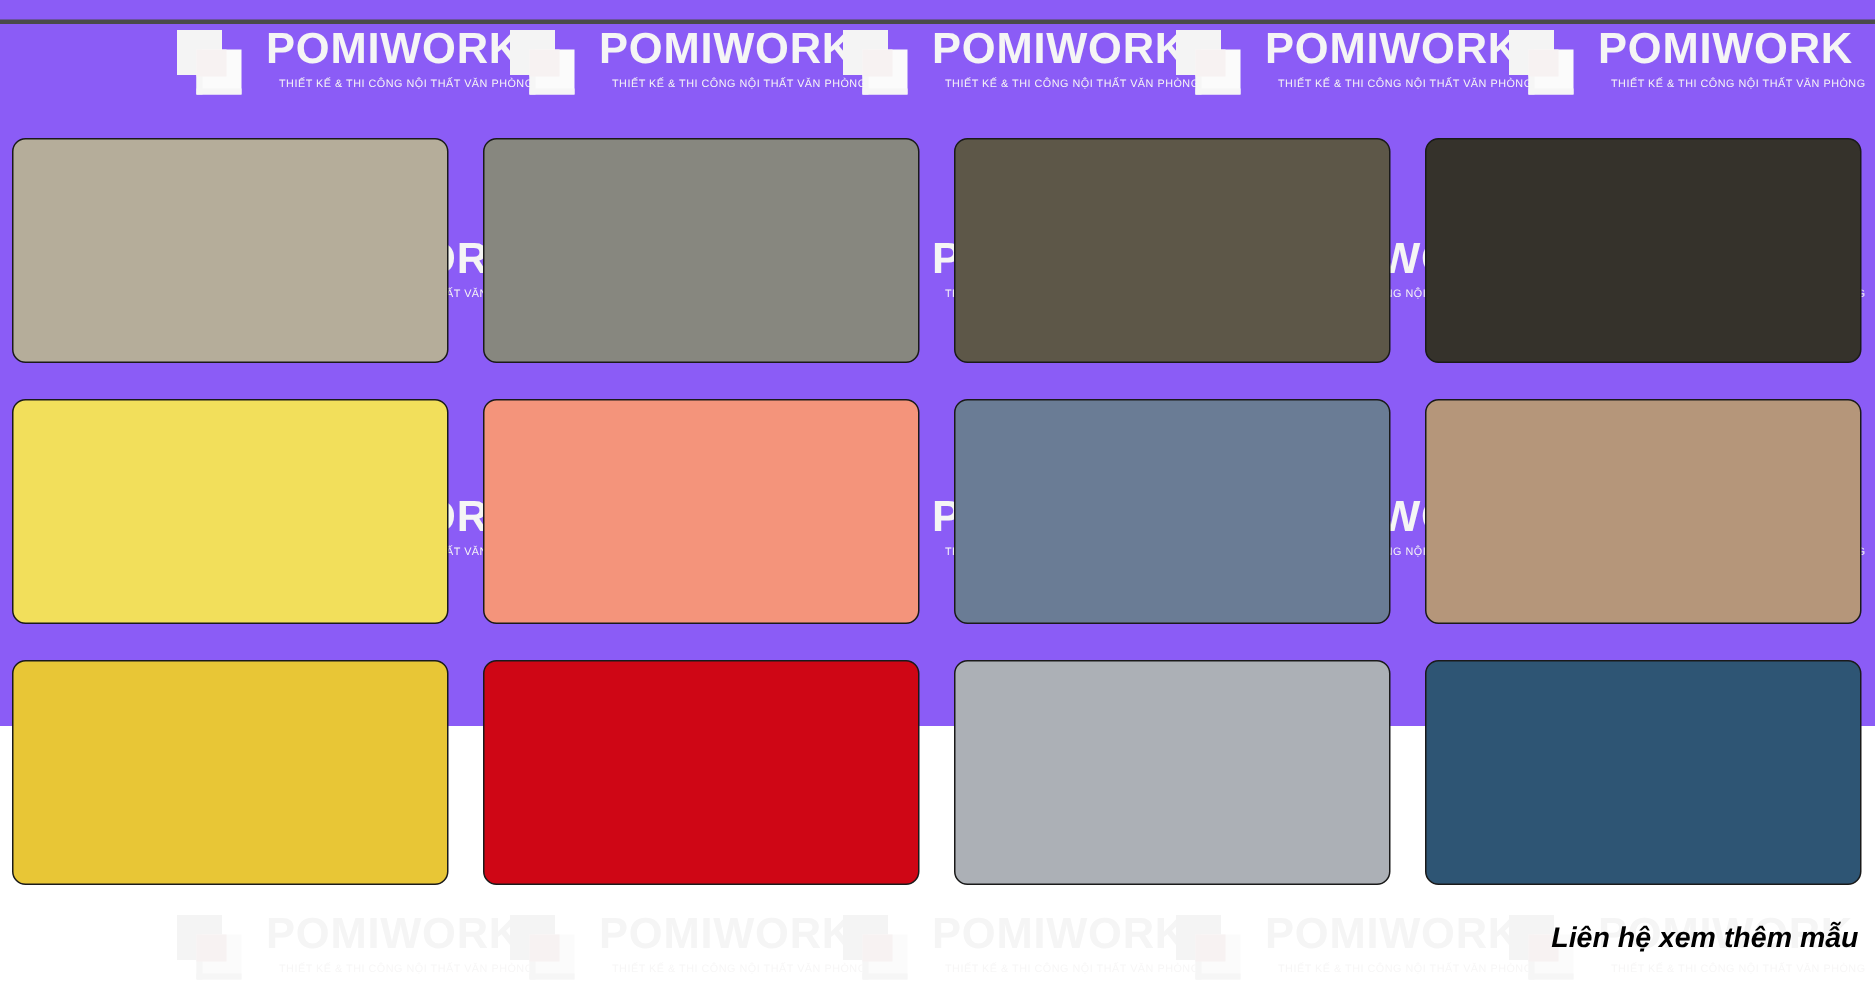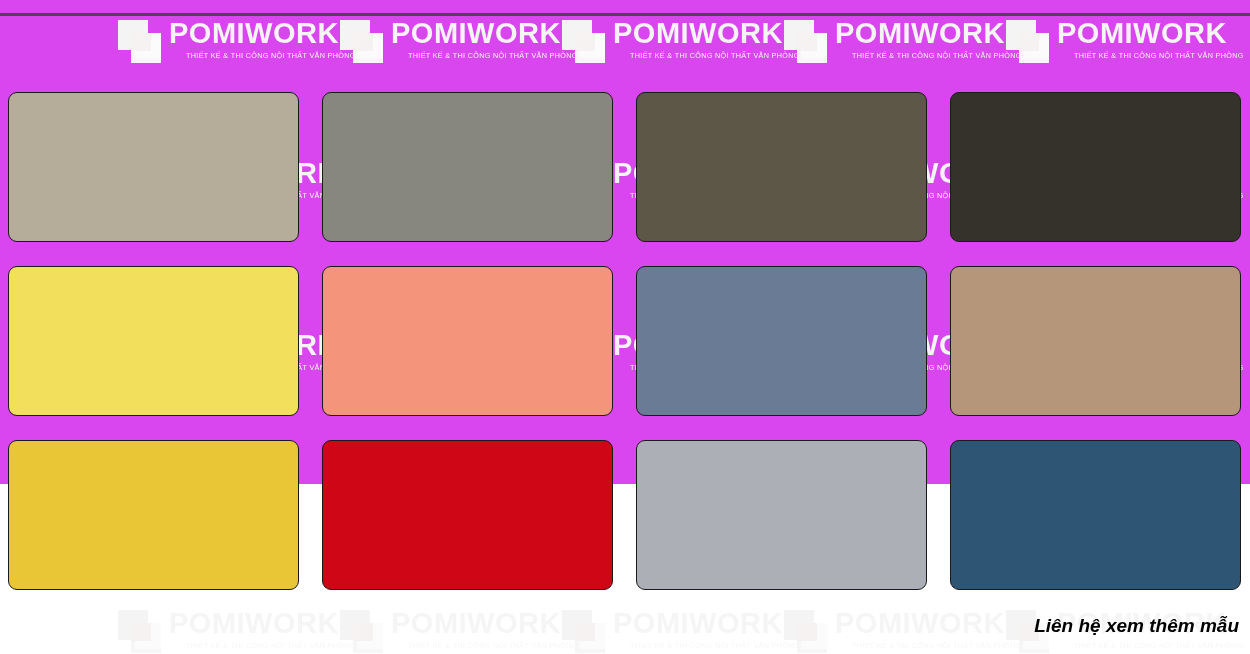--- a/index.html
+++ b/index.html
@@ -13,21 +13,22 @@
     height: 654px;
     font-family: "Liberation Sans", sans-serif;
     position: relative;
     overflow: hidden;
   }
 
   #page {
     position: relative;
     width: 1250px;
     height: 484px;
-    background: #d946ef;
+    background: #8b5cf6;
+    text-align: center;
   }
 
   
   .top-rule {
     position: absolute;
     left: 0;
     top: 13px;
     width: 1250px;
     height: 3px;
     background: #4a4a4a;

